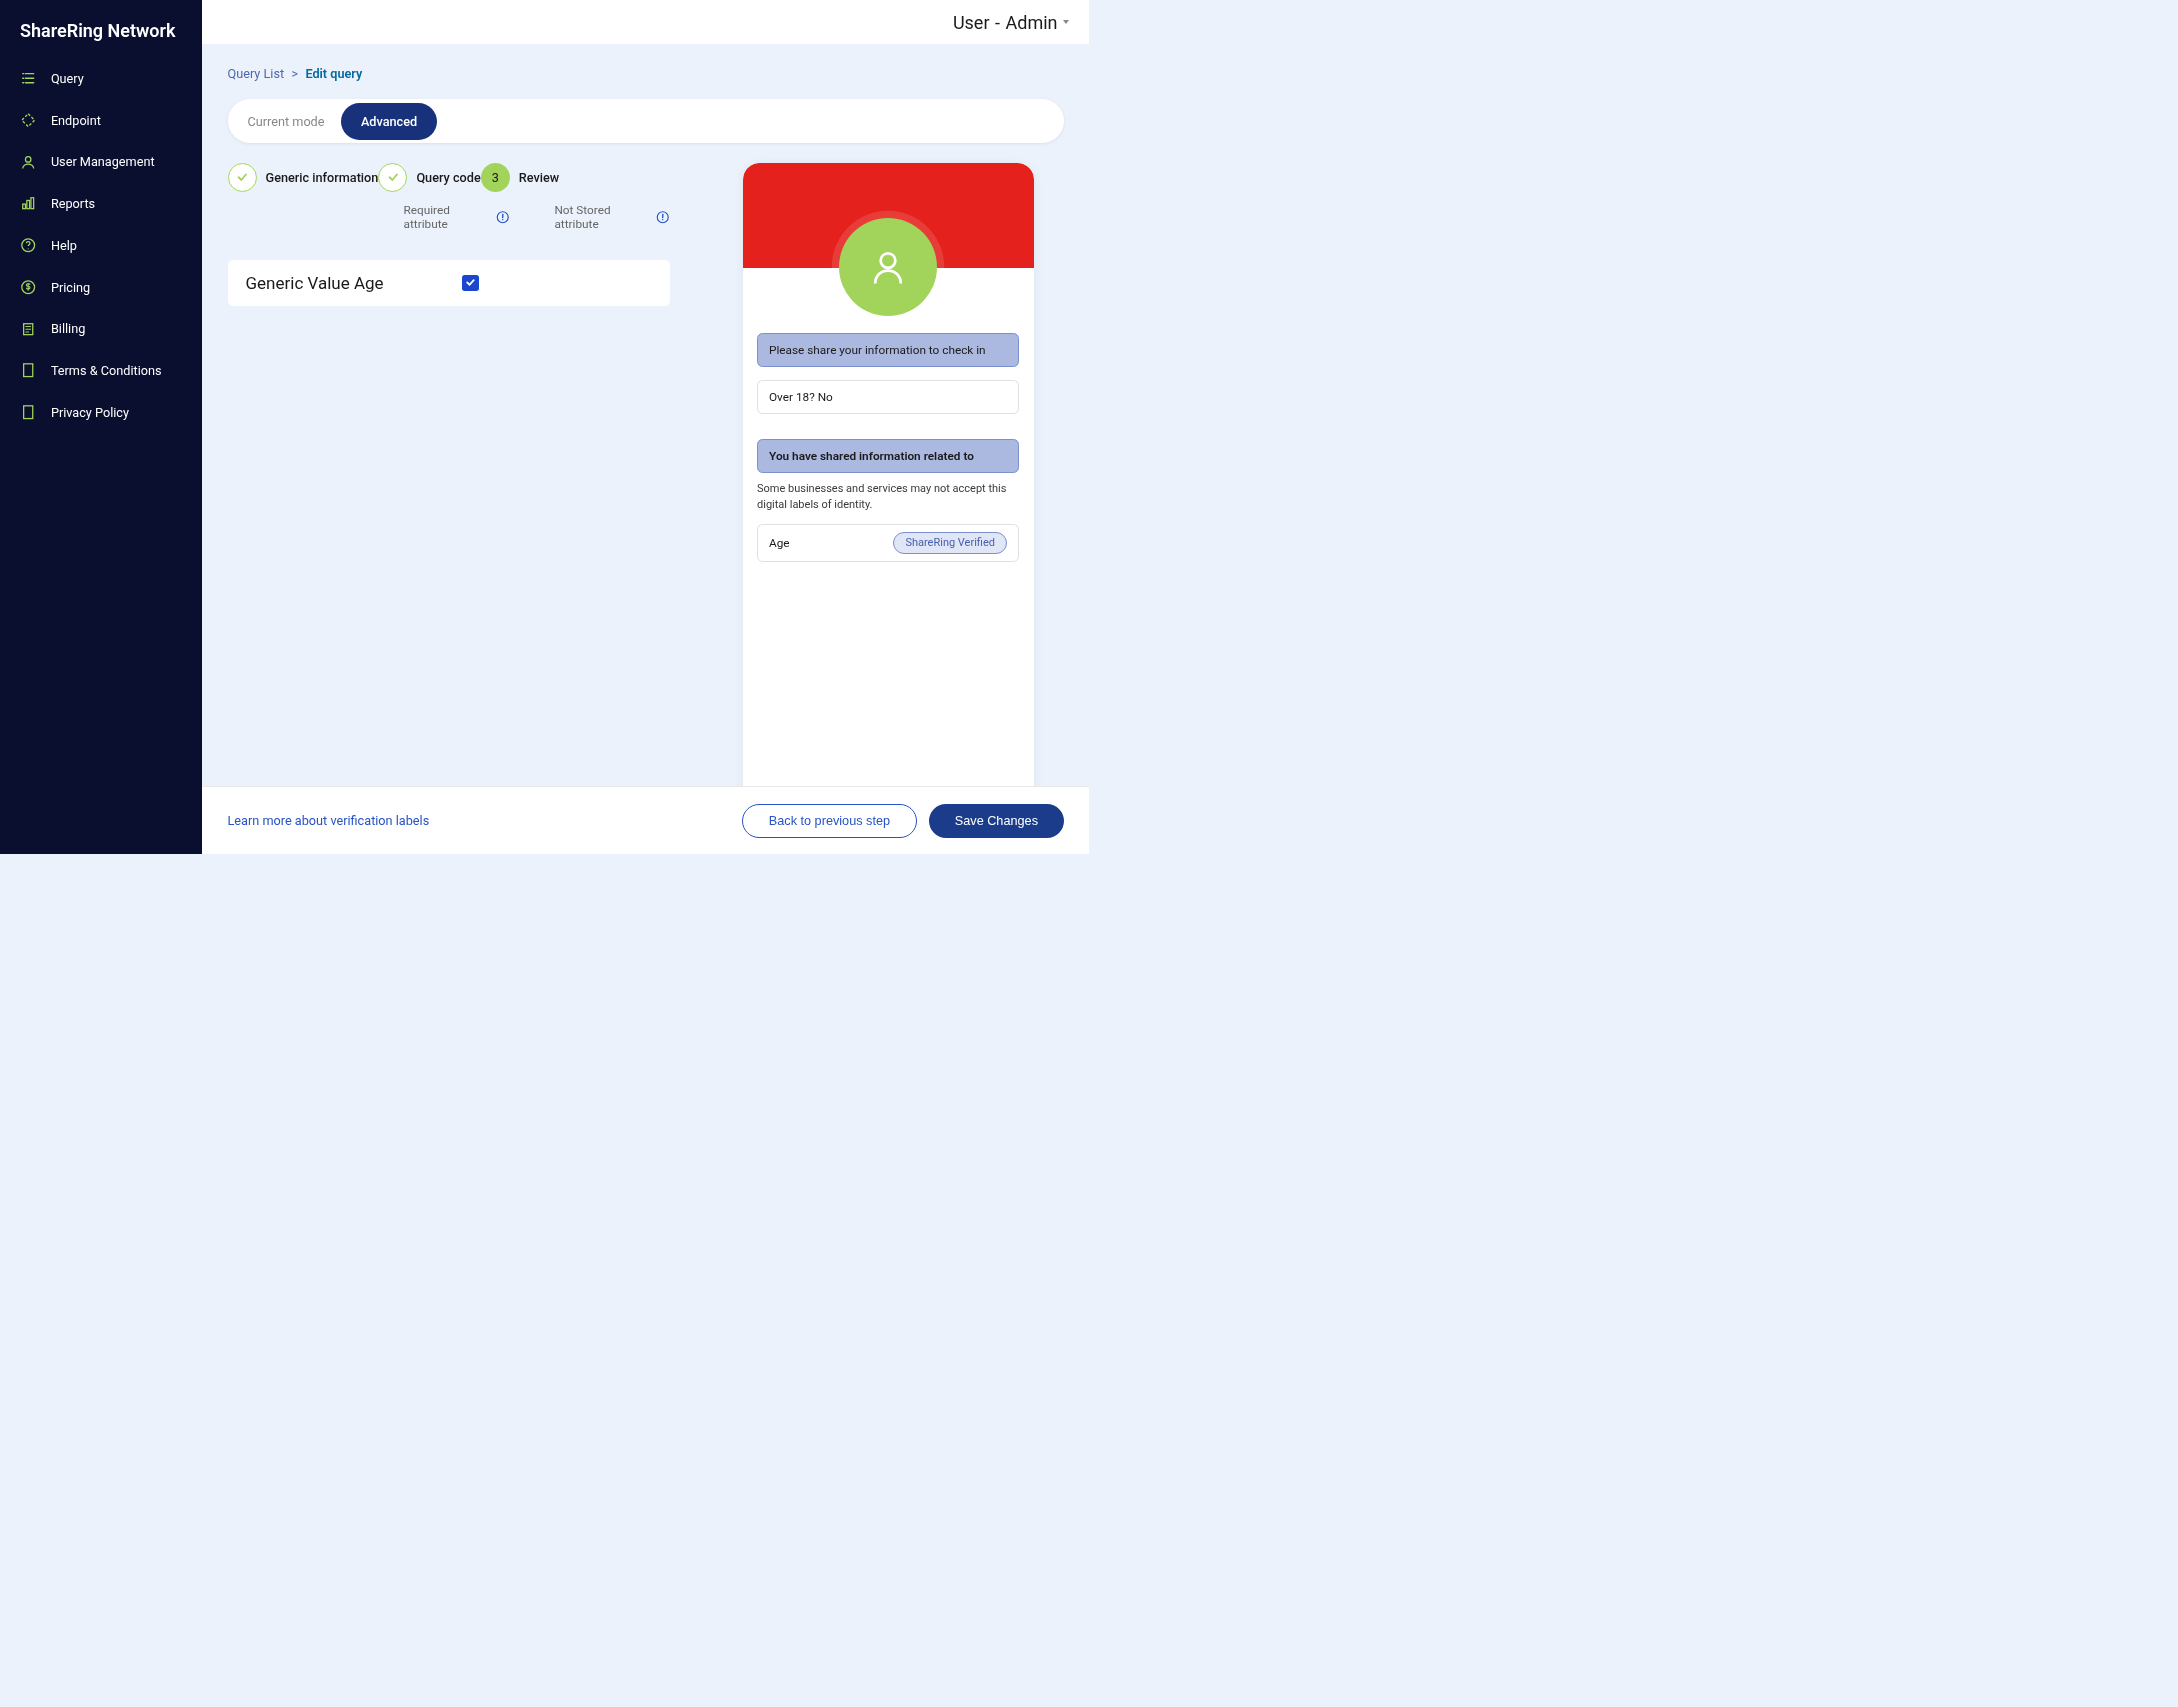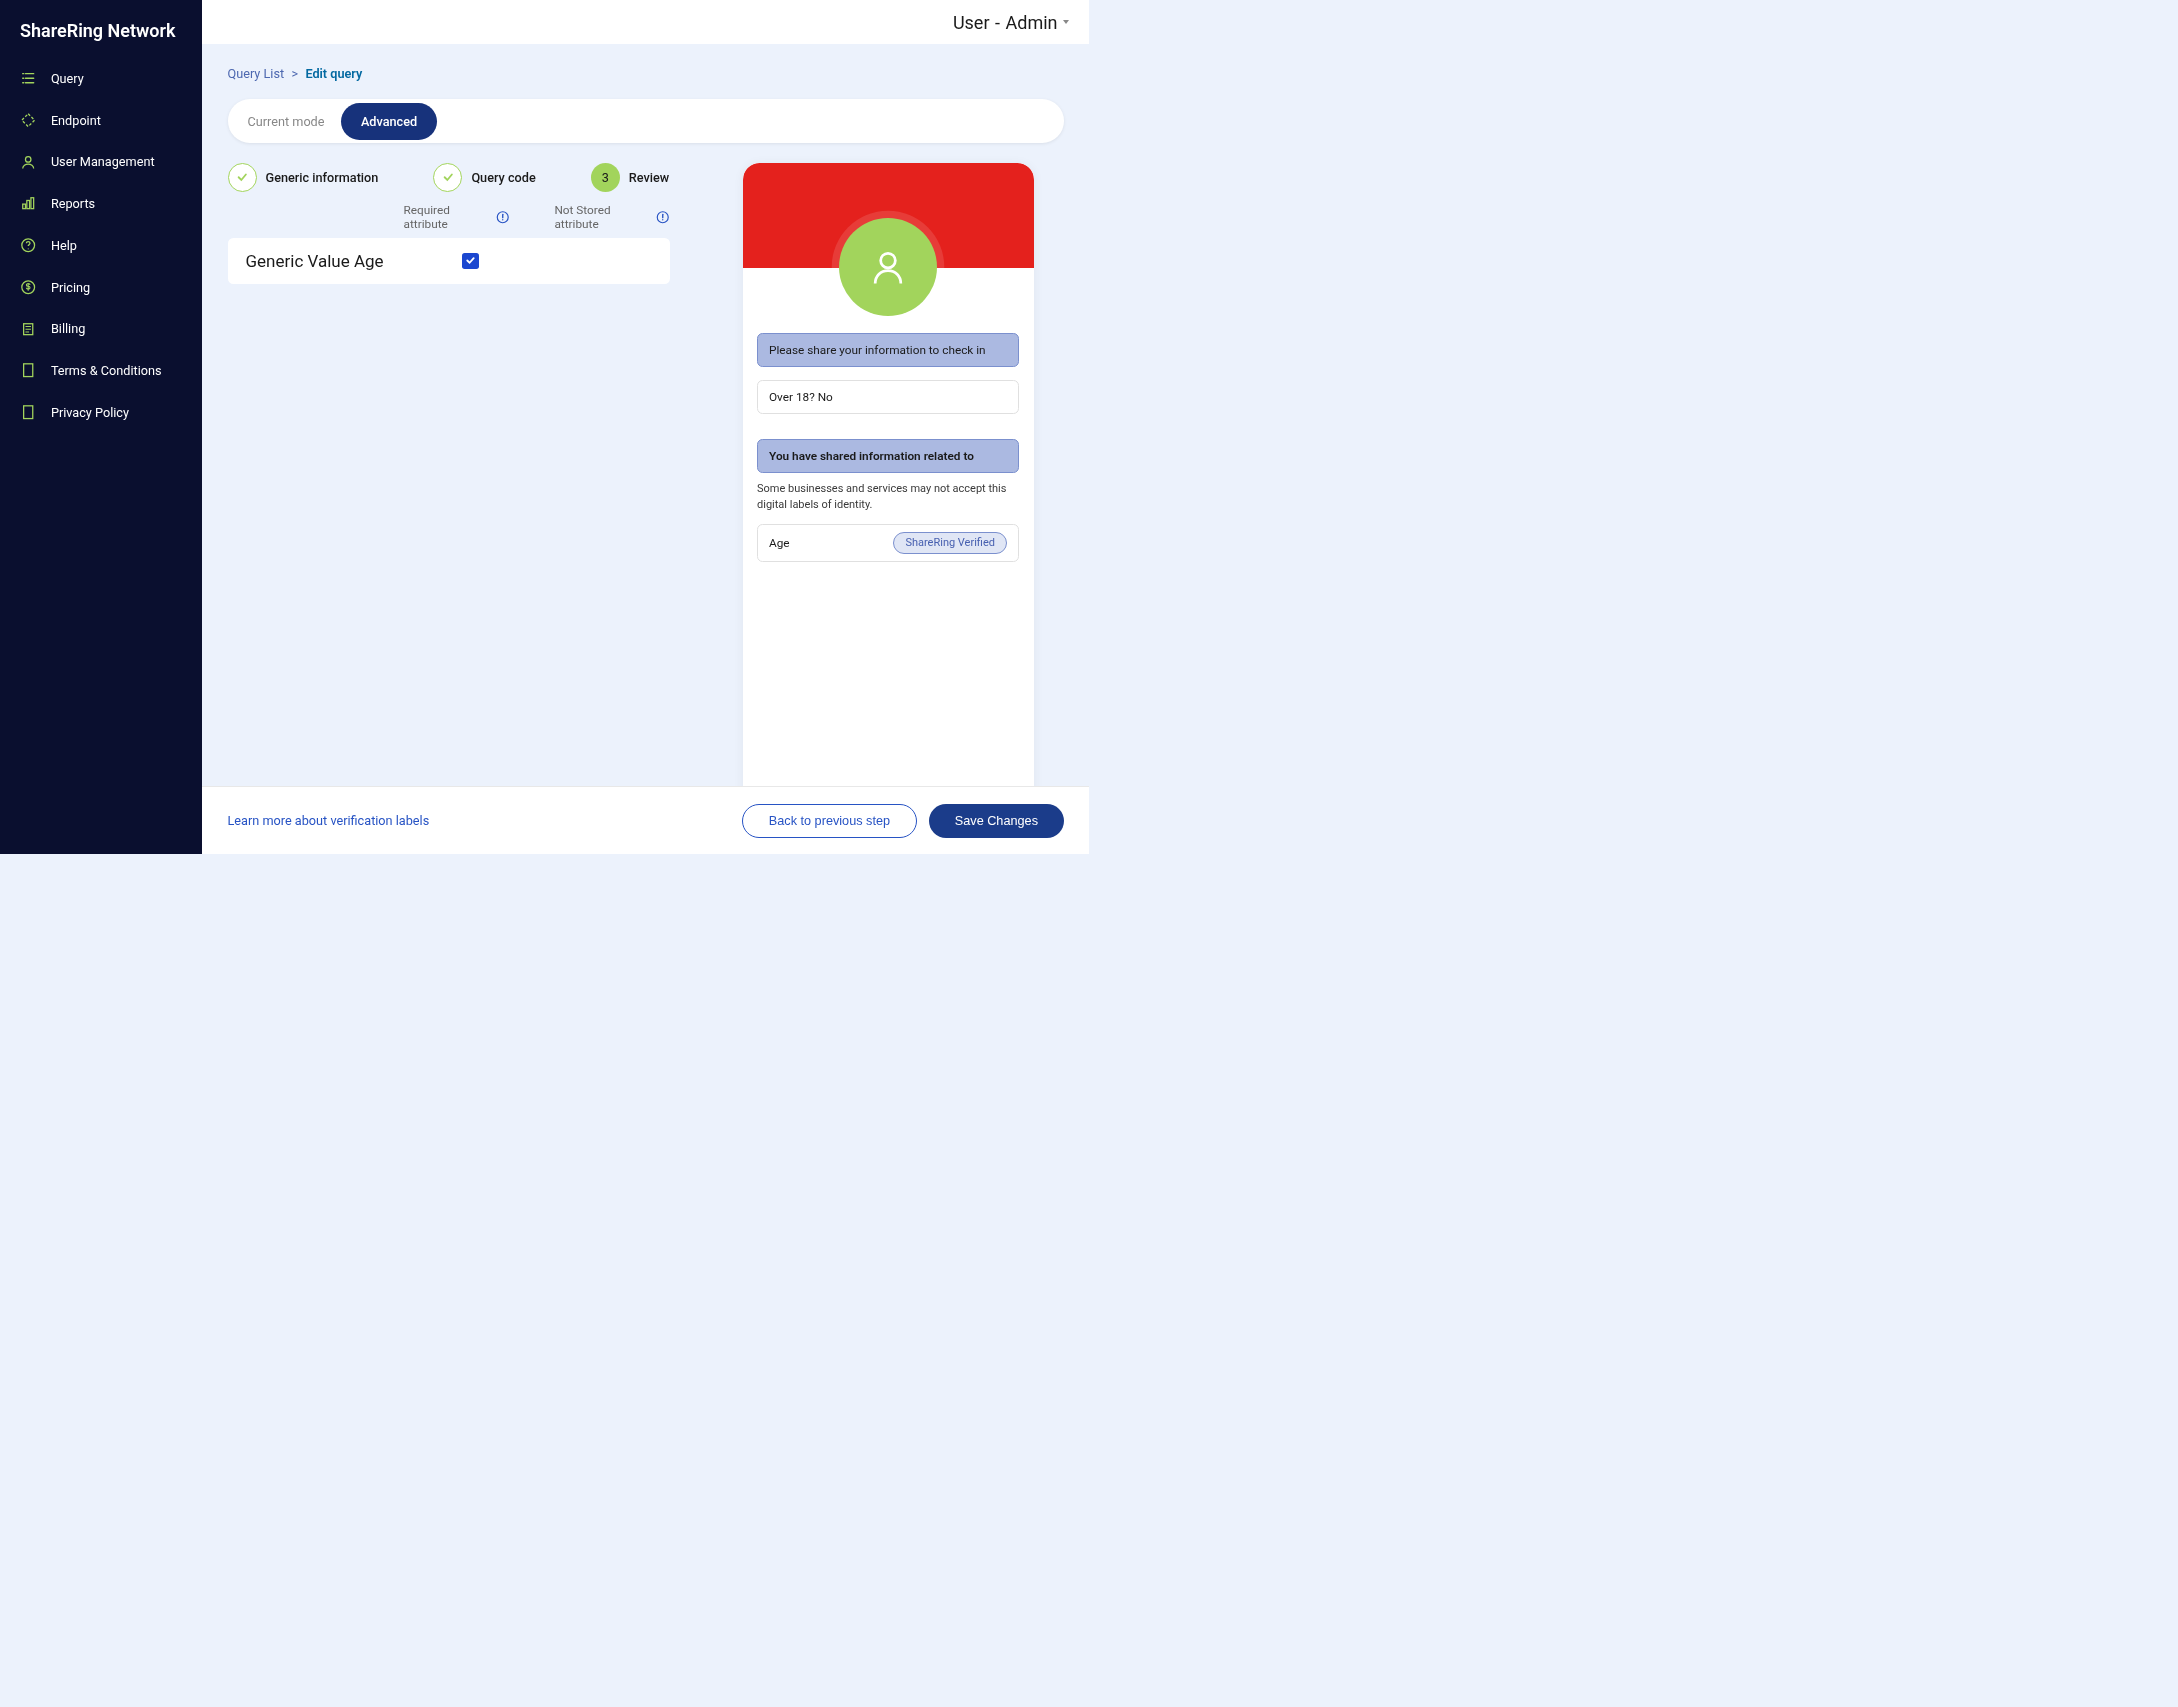--- a/index.html
+++ b/index.html
@@ -112,21 +112,20 @@
       background: #17327b;
       color: #fff;
       border-radius: 20px;
       padding: 11px 20px;
       font-size: 12.7px;
       font-weight: 500;
     }
     .steps {
       display: flex;
       align-items: center;
-      gap: 55px;
       margin-bottom: 11px;
     }
     .step {
       display: flex;
       align-items: center;
       gap: 9px;
     }
     .step-circle {
       width: 29px;
       height: 29px;
@@ -145,21 +144,21 @@
       color: #1a1a1a;
     }
     .step-label {
       font-size: 12.7px;
       color: #1a1a1a;
       font-weight: 500;
     }
     .legend {
       display: flex;
       gap: 45px;
-      margin-bottom: 7px;
+      margin-bottom: 29px;
       padding-left: 176px;
     }
     .legend-item {
       display: flex;
       align-items: center;
       gap: 5.5px;
       font-size: 11.8px;
       color: #666;
     }
     .main-row {

